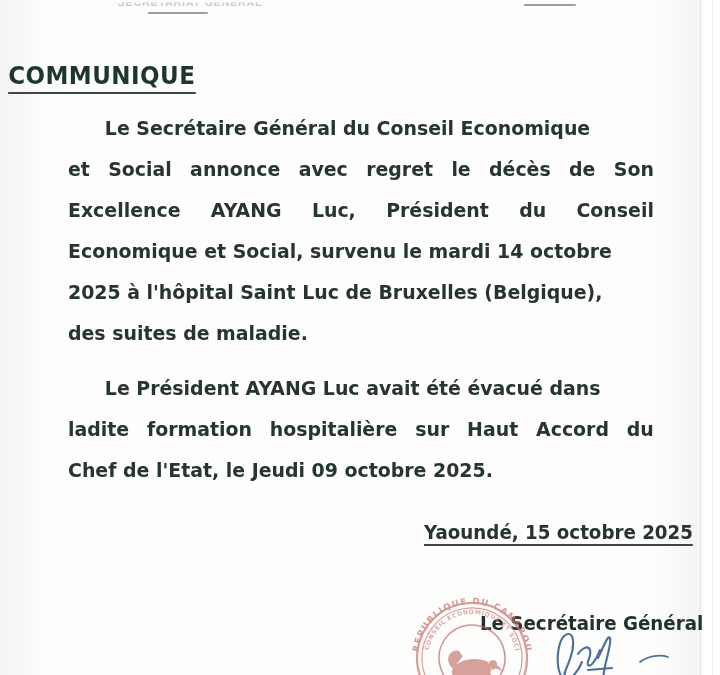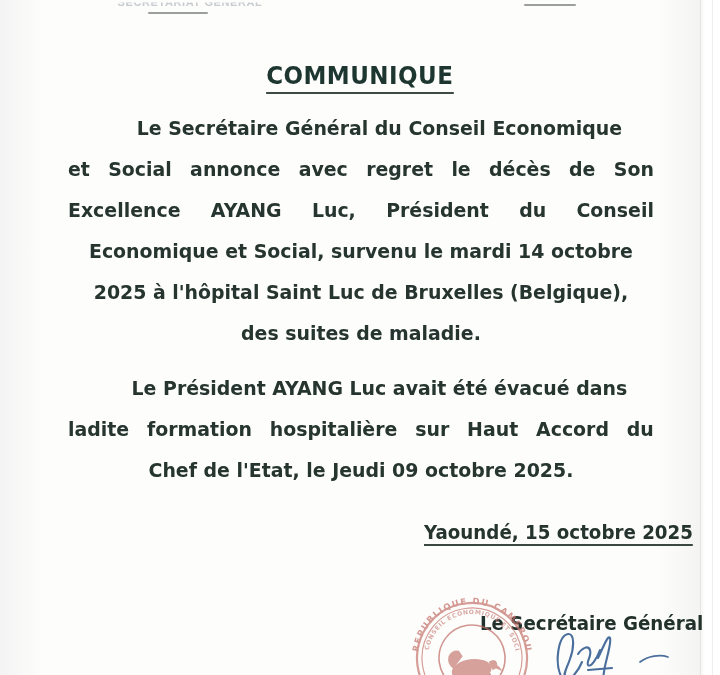--- a/index.html
+++ b/index.html
@@ -74,21 +74,21 @@
   }
   .rule.left  { left: 148px; top: 12px;  width: 60px; }
   .rule.right { left: 524px; top: 4px;   width: 52px; }
 
   
   .title-wrap {
     position: absolute;
     left: 0;
     top: 62px;
     width: 720px;
-    text-align: center;
+    text-align: left;
   }
 
   .doc-title {
     display: inline-block;
     font-family: "DejaVu Sans", sans-serif;
     font-size: 25px;
     font-weight: 700;
     letter-spacing: 0.5px;
     color: #1d3630;
     transform: scaleX(0.92);
@@ -96,21 +96,20 @@
     padding-bottom: 2px;
     line-height: 1.1;
   }
 
   
   .body-block {
     position: absolute;
     left: 68px;
     top: 108px;
     width: 604px;
-    text-align: center;
   }
 
   .para-line {
     font-family: "DejaVu Sans", sans-serif;
     font-weight: 700;
     font-size: 19.5px;
     line-height: 41px;
     color: #26352f;
     white-space: nowrap;
     transform: scaleX(0.97);

